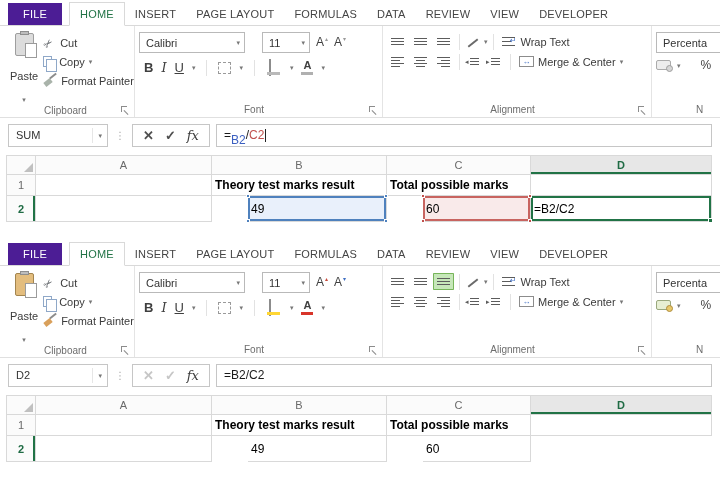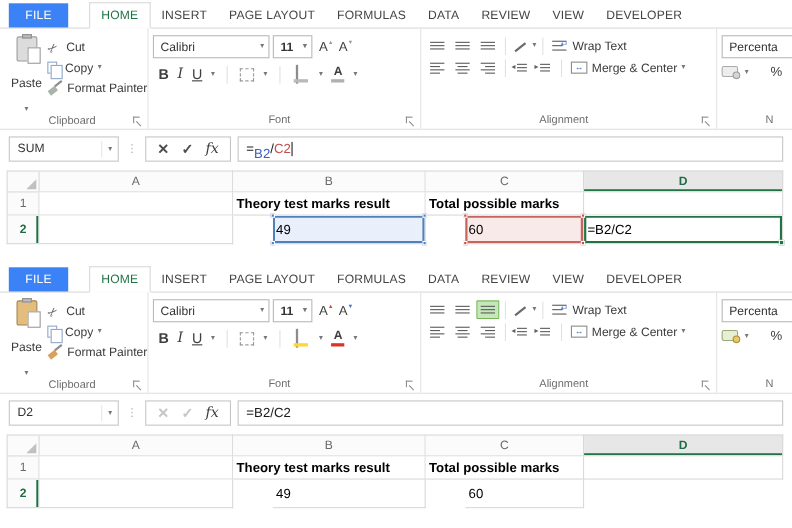--- a/index.html
+++ b/index.html
@@ -3,21 +3,21 @@
 <meta charset="utf-8">
 <style>
   * { box-sizing: border-box; margin: 0; padding: 0; }
   html,body { width:720px; height:480px; overflow:hidden; background:#fff;
     font-family:"Liberation Sans", sans-serif; }
   .panel { height:240px; position:relative; overflow:hidden; background:#fff; }
 
   
   .tabbar { display:flex; align-items:flex-end; height:26px; border-bottom:1px solid #d9d9d9; padding-left:8px; }
   .tab { font-size:11px; color:#444; padding:5px 10px 5px; white-space:nowrap; letter-spacing:.2px; }
-  .tab.file { background:#3b82f6; color:#fff; padding:5px 15px; margin-right:19px; }
+  .tab.file { background:#4c1d95; color:#fff; padding:5px 15px; margin-right:7px; }
   .tab.active { color:#217346; border:1px solid #d9d9d9; border-bottom:1px solid #fff; margin-bottom:-1px; background:#fff; }
 
   
   .ribbon { display:flex; height:92px; padding-left:6px; border-bottom:1px solid #e0e0e0; }
   .group { border-right:1px solid #e4e4e4; padding:5px 4px 0; display:flex; flex-direction:column; flex:none; }
   .g-clip { width:129px; } .g-font { width:248px; } .g-align { width:269px; } .g-num { width:95px; border-right:none; }
   .gbody { flex:1; }
   .gfoot { display:flex; align-items:center; height:15px; }
   .glabel { flex:1; text-align:center; font-size:10px; color:#6d6d6d; }
   .lnch { width:8px; height:8px; position:relative; flex:none; margin-right:1px; }
@@ -43,21 +43,21 @@
   .fpico { width:14px; height:13px; position:relative; flex:none; }
   .fpico .hndl { position:absolute; top:1px; right:0; width:8px; height:2px; background:#8c8c8c; transform:rotate(-38deg); }
   .fpico .head { position:absolute; bottom:2px; left:1px; width:8px; height:5px; background:#d9a05b; transform:rotate(-38deg); }
   .editing .fpico .head { background:#a9b3aa; }
 
   
   .fg { display:flex; flex-direction:column; gap:4px; padding-top:1px; }
   .frow { display:flex; align-items:center; }
   .combo { height:21px; border:1px solid #b9b9b9; background:#fff; display:flex; align-items:center; font-size:11px; color:#333; padding:0 4px 0 6px; }
   .combo .dd { margin-left:auto; padding-left:5px; }
-  .c-name { width:106px; } .c-size { width:36px; margin-left:3px;font-weight:bold; }
+  .c-name { width:106px; } .c-size { width:48px; margin-left:17px; }
   .gbtn { display:flex; align-items:flex-start; margin-left:6px; color:#3f3f3f; font-size:12px; line-height:1.1; }
   .ga { font-size:6px; margin-left:1px; color:#9a9a9a; }
   .result .ga.up { color:#c84b3c; } .result .ga.dn { color:#3f6fc2; }
   .fmt { display:flex; align-items:center; gap:8px; padding-left:5px; font-size:13px; color:#3f3f3f; height:21px; }
   .b-b { font-weight:bold; } 
   .b-i { font-style:italic; font-family:"DejaVu Serif",serif; }
   .b-u { text-decoration:underline; }
   .bordico { width:13px; height:12px; border:1px dashed #9a9a9a; }
   .fillico { width:16px; height:15px; position:relative; }
   .bucket { width:9px; height:7px; background:#d9d9d9; border:1px solid #8c8c8c; transform:rotate(-20deg); margin:1px 0 0 3px; }

